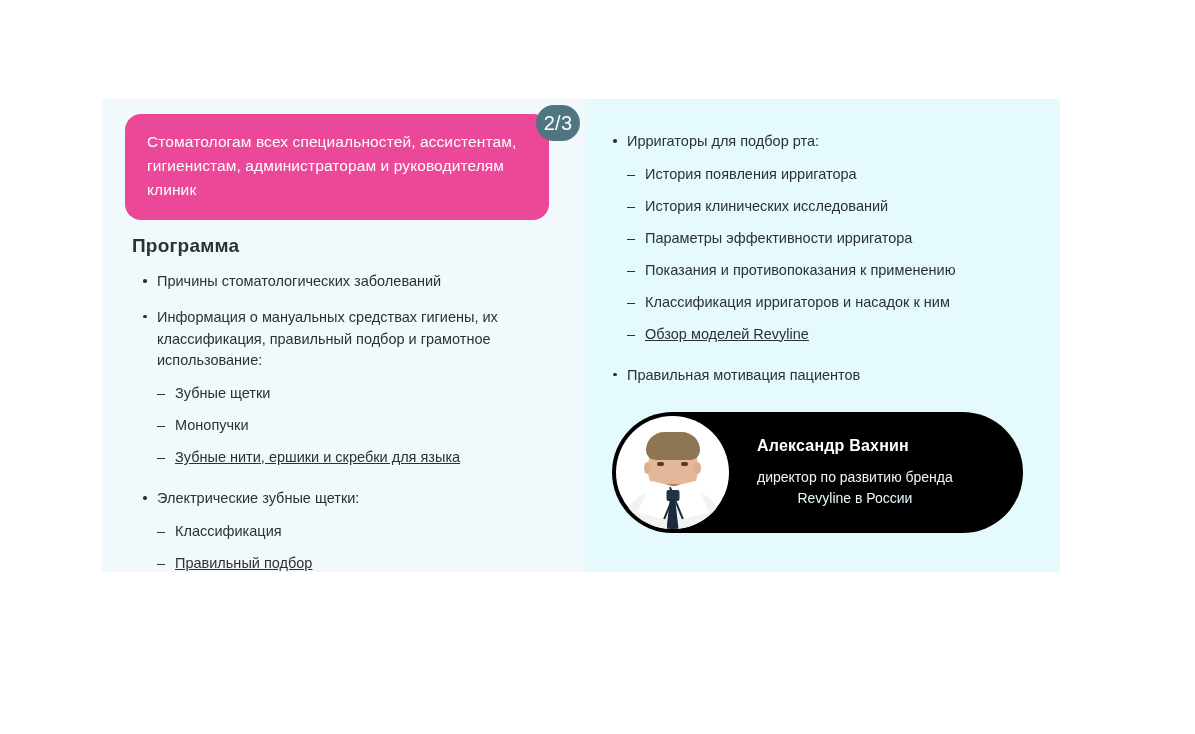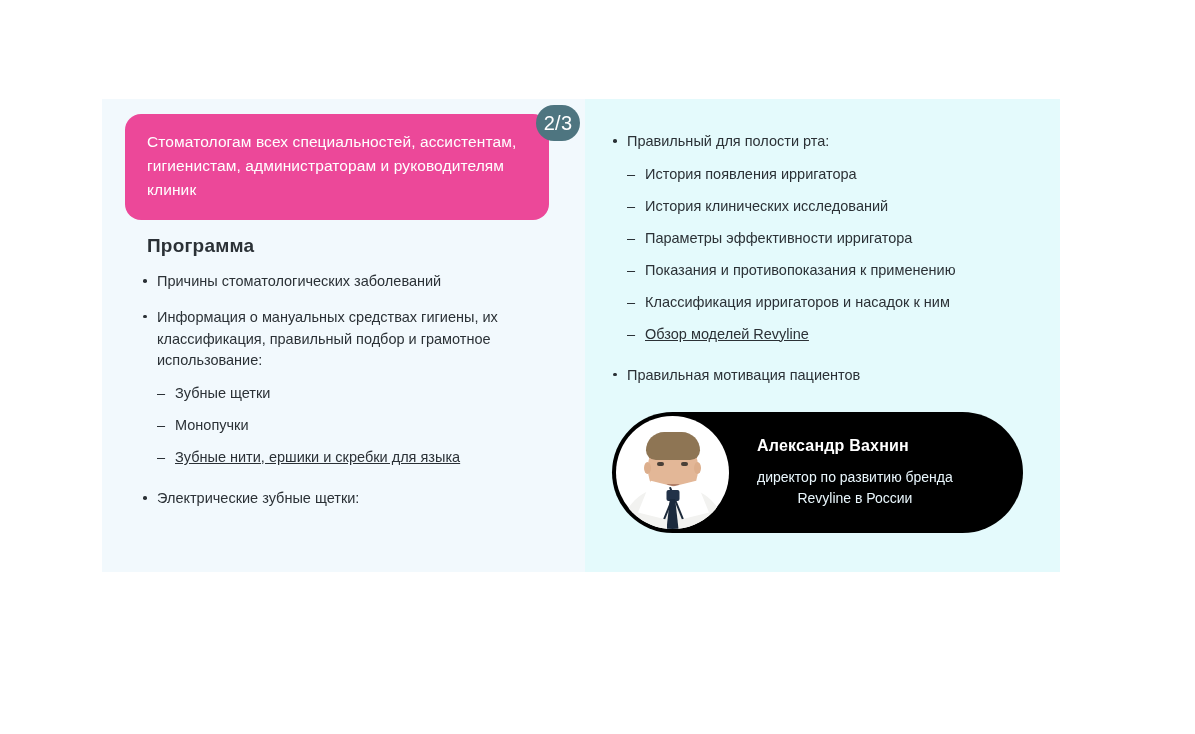--- a/index.html
+++ b/index.html
@@ -77,21 +77,21 @@
     align-items: center;
     justify-content: center;
     font-size: 20px;
     letter-spacing: 0.3px;
     z-index: 5;
   }
 
   
   .program-heading {
     position: absolute;
-    left: 45px;
+    left: 30px;
     top: 136px;
     font-size: 19px;
     font-weight: bold;
     color: #2b3136;
     letter-spacing: 0.2px;
   }
 
   .list-left {
     position: absolute;
     left: 39px;
@@ -351,33 +351,38 @@
             <span>Информация о мануальных средствах гигиены, их классификация, правильный подбор и грамотное использование:</span>
             <ul class="sub">
               <li class="dash">Зубные щетки</li>
               <li class="dash">Монопучки</li>
               <li class="dash">Зубные нити, ершики и скребки для языка</li>
             </ul>
           </li>
 
           <li class="bullet" style="margin-top:20px;">
             <span>Электрические зубные щетки:</span>
+            <ul class="sub">
+              <li class="dash">Классификация</li>
+              <li class="dash">Правильный подбор</li>
+
+            </ul>
           </li>
 
         </ul>
       </div>
     </div>
 
     <div class="panel-right">
 
       <div class="list-right">
         <ul class="bl">
 
           <li class="bullet">
-            <span>Правильный для полости рта:</span>
+            <span>Ирригаторы для подбор рта:</span>
             <ul class="sub">
               <li class="dash">История появления ирригатора</li>
               <li class="dash">История клинических исследований</li>
               <li class="dash">Параметры эффективности ирригатора</li>
               <li class="dash">Показания и противопоказания к применению</li>
               <li class="dash">Классификация ирригаторов и насадок к ним</li>
               <li class="dash">Обзор моделей Revyline</li>
             </ul>
           </li>
 

